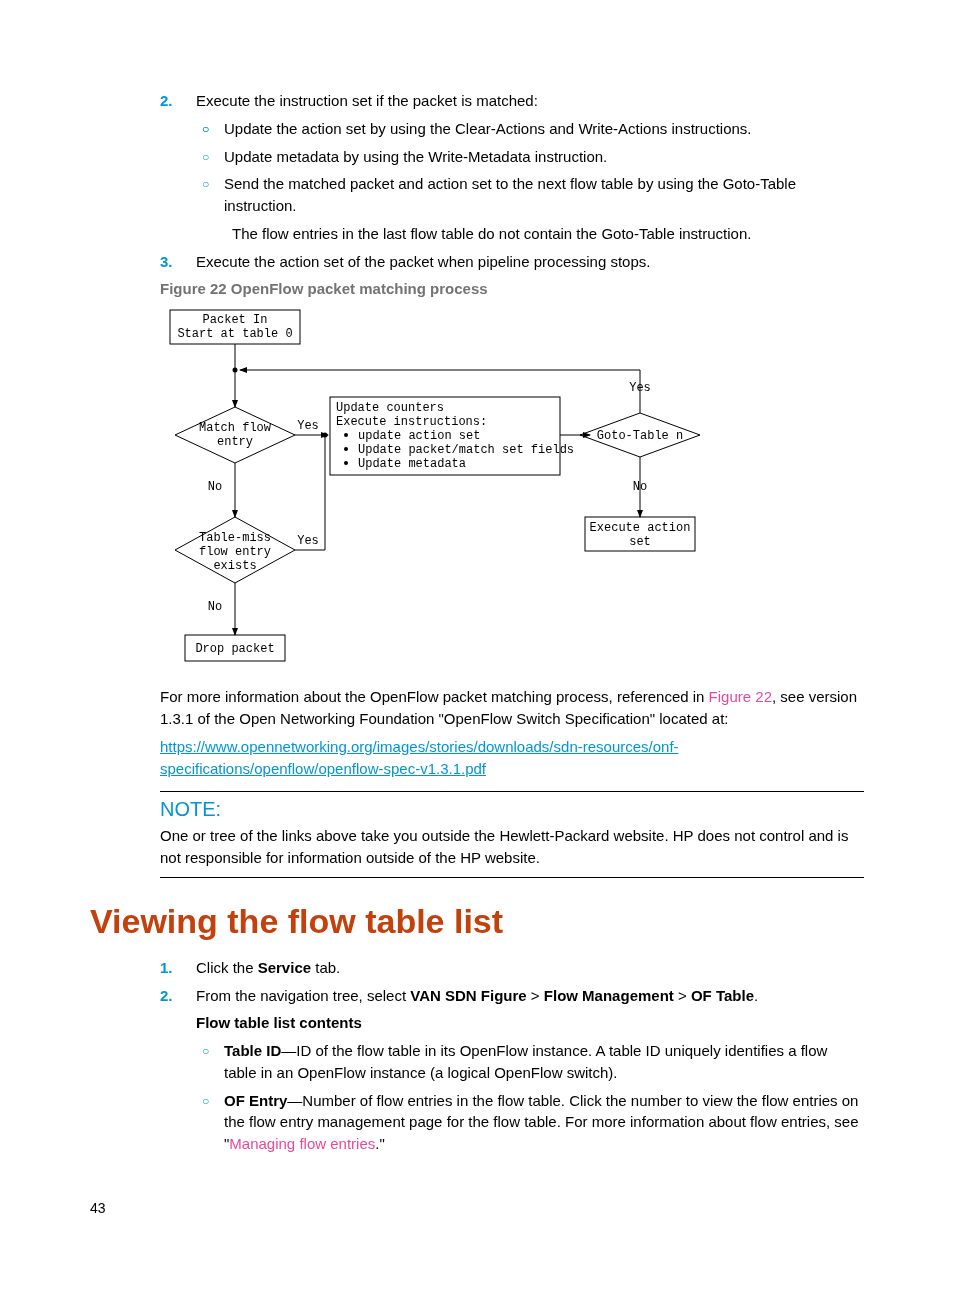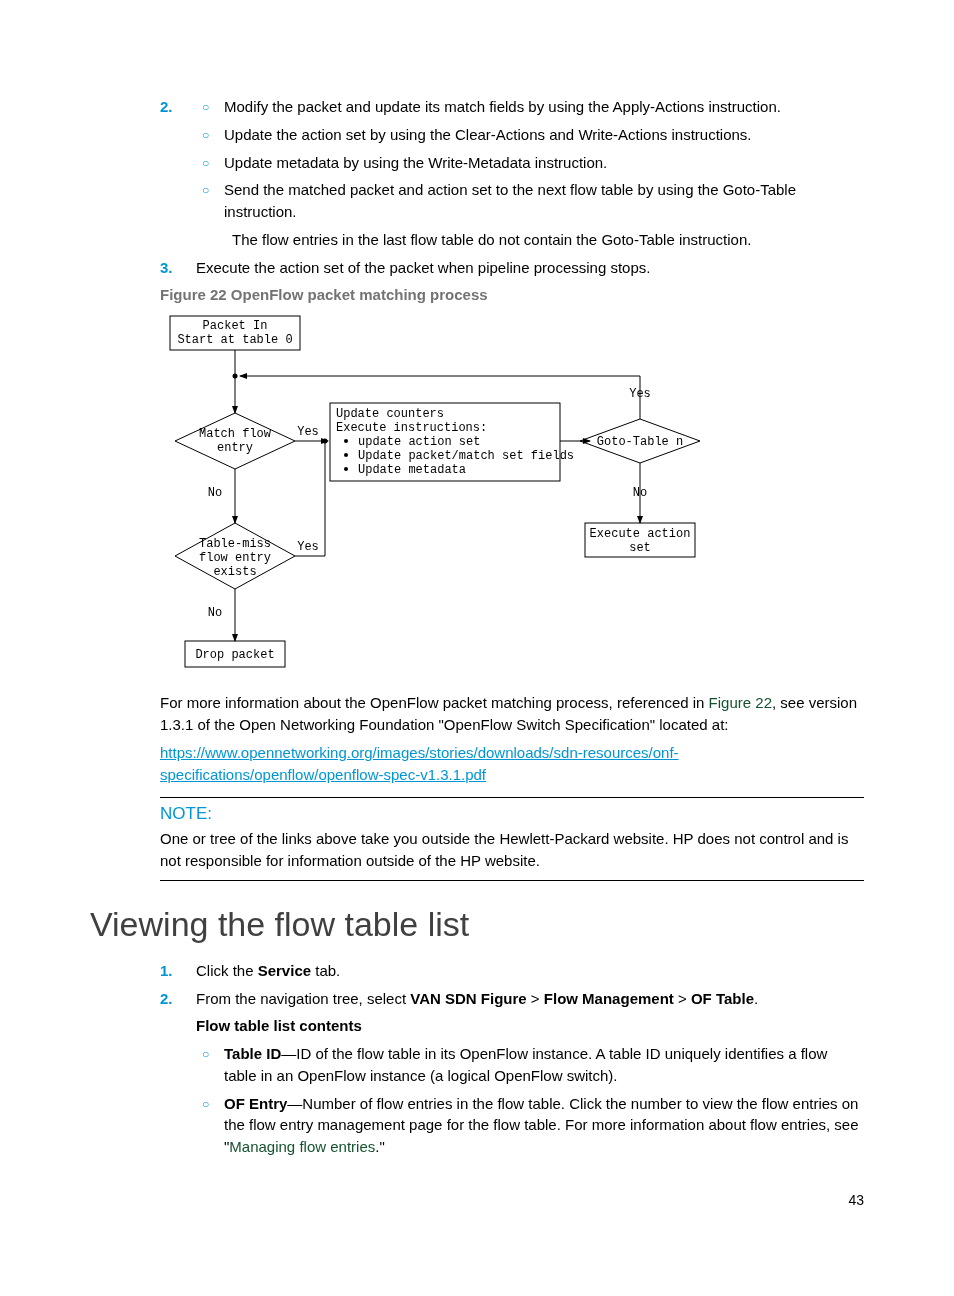--- a/index.html
+++ b/index.html
@@ -65,65 +65,66 @@
   }
   .body-para {
     margin: 6px 0 6px 70px;
     line-height: 1.45;
   }
   a.link {
     color: #0096d6;
     text-decoration: underline;
   }
   .link-ref {
-    color: #14532d;
+    color: #ec4899;
   }
   .note-box {
     border-top: 1px solid #000;
     border-bottom: 1px solid #000;
     margin: 12px 0 24px 70px;
     padding: 6px 0 8px 0;
   }
   .note-label {
     color: #0096d6;
-    font-size: 17px;
+    font-size: 20px;
     margin-bottom: 4px;
   }
   .note-text {
     line-height: 1.45;
   }
   h1.section-title {
-    color: #404040;
-    font-weight: normal;
+    color: #c2410c;
+    font-weight: bold;
     font-size: 34px;
     margin: 20px 0 16px 0;
   }
   .bold {
     font-weight: bold;
   }
   .subhead {
     font-weight: bold;
     margin: 6px 0 6px 0;
   }
   .page-num {
-    text-align: right;
+    text-align: left;
     font-size: 14px;
-    margin-top: 34px;
+    margin-top: 45px;
   }
 </style>
 </head>
 <body>
 
 <div class="page">
 
   <ol class="ol-main">
     <li>
       <span class="ol-num">2.</span>
+      <span>Execute the instruction set if the packet is matched:</span>
       <ul class="sub-ul">
-        <li><span class="circ-bullet">○</span><span>Modify the packet and update its match fields by using the Apply-Actions instruction.</span></li>
+        <li><span class="circ-bullet">○</span></li>
         <li><span class="circ-bullet">○</span><span>Update the action set by using the Clear-Actions and Write-Actions instructions.</span></li>
         <li><span class="circ-bullet">○</span><span>Update metadata by using the Write-Metadata instruction.</span></li>
         <li><span class="circ-bullet">○</span><span>Send the matched packet and action set to the next flow table by using the Goto-Table instruction.</span></li>
       </ul>
       <div class="trail-para">The flow entries in the last flow table do not contain the Goto-Table instruction.</div>
     </li>
     <li>
       <span class="ol-num">3.</span>
       <span>Execute the action set of the packet when pipeline processing stops.</span>
     </li>

